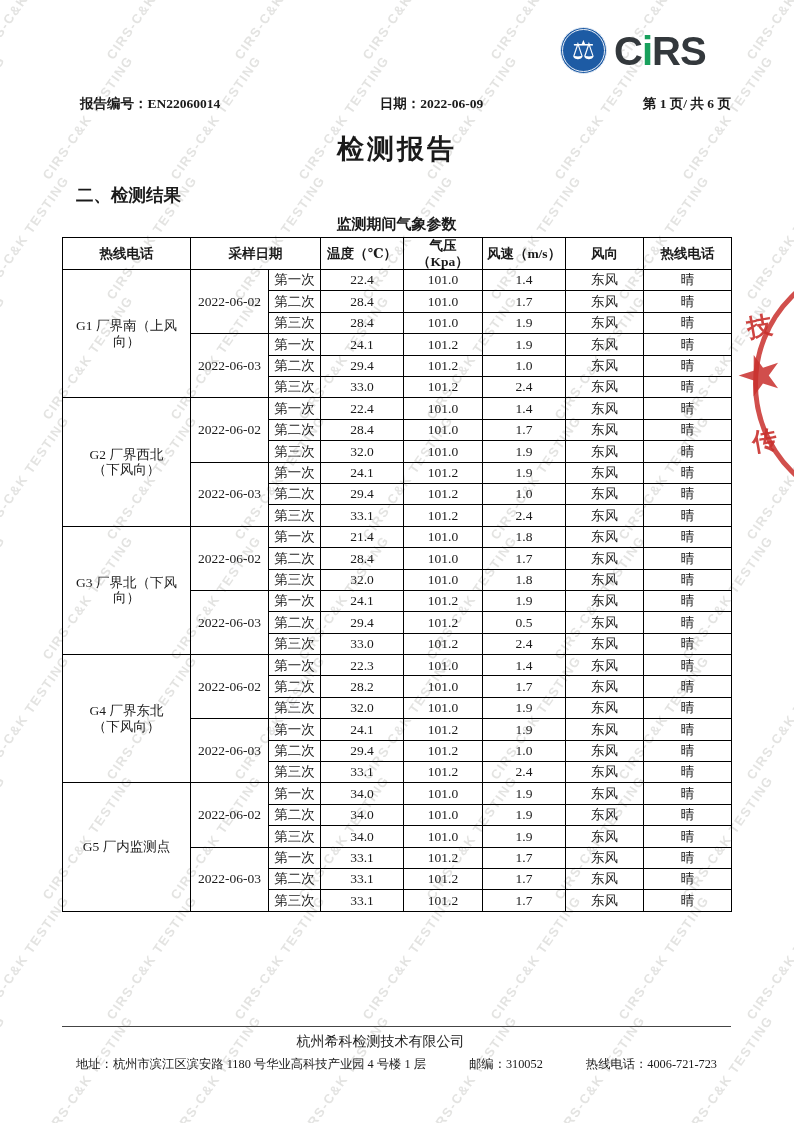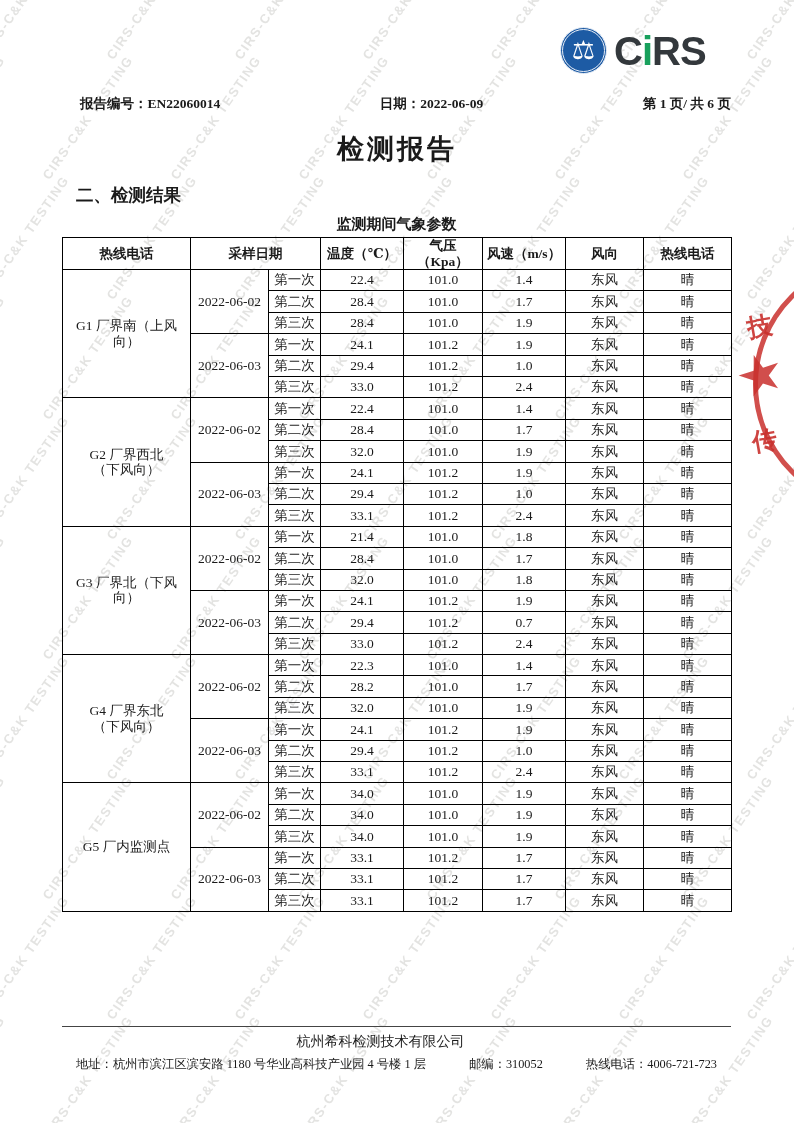--- a/index.html
+++ b/index.html
@@ -319,21 +319,21 @@
             <td>24.1</td>
             <td>101.2</td>
             <td>1.9</td>
             <td>东风</td>
             <td>晴</td>
           </tr>
           <tr>
             <td>第二次</td>
             <td>29.4</td>
             <td>101.2</td>
-            <td>0.7</td>
+            <td>0.5</td>
             <td>东风</td>
             <td>晴</td>
           </tr>
           <tr>
             <td>第三次</td>
             <td>33.0</td>
             <td>101.2</td>
             <td>2.4</td>
             <td>东风</td>
             <td>晴</td>

